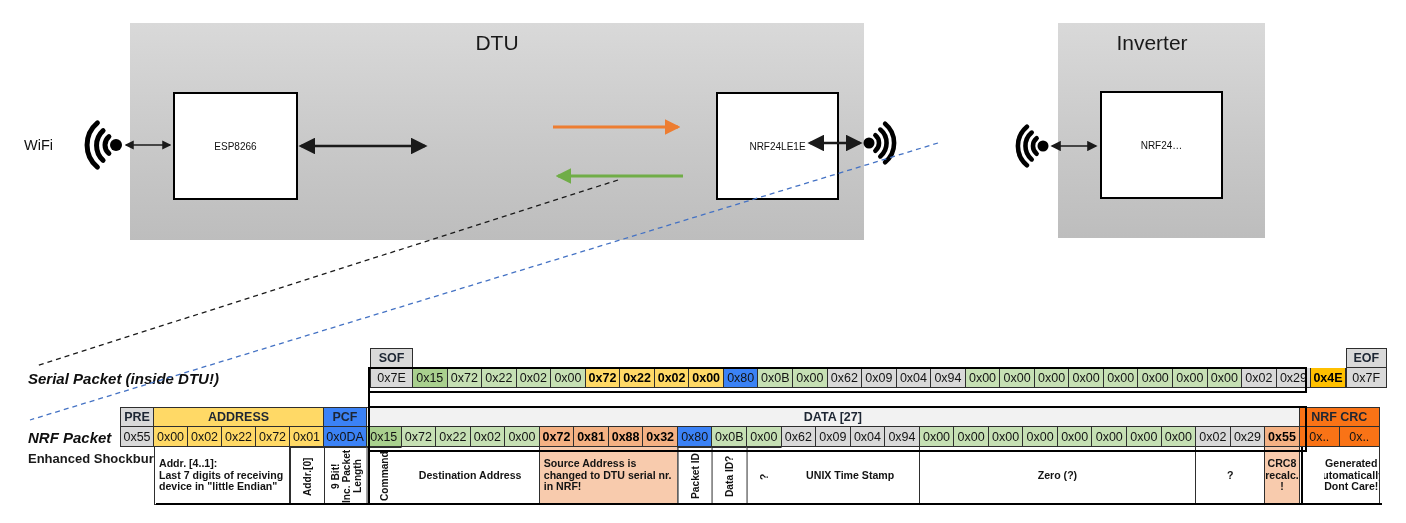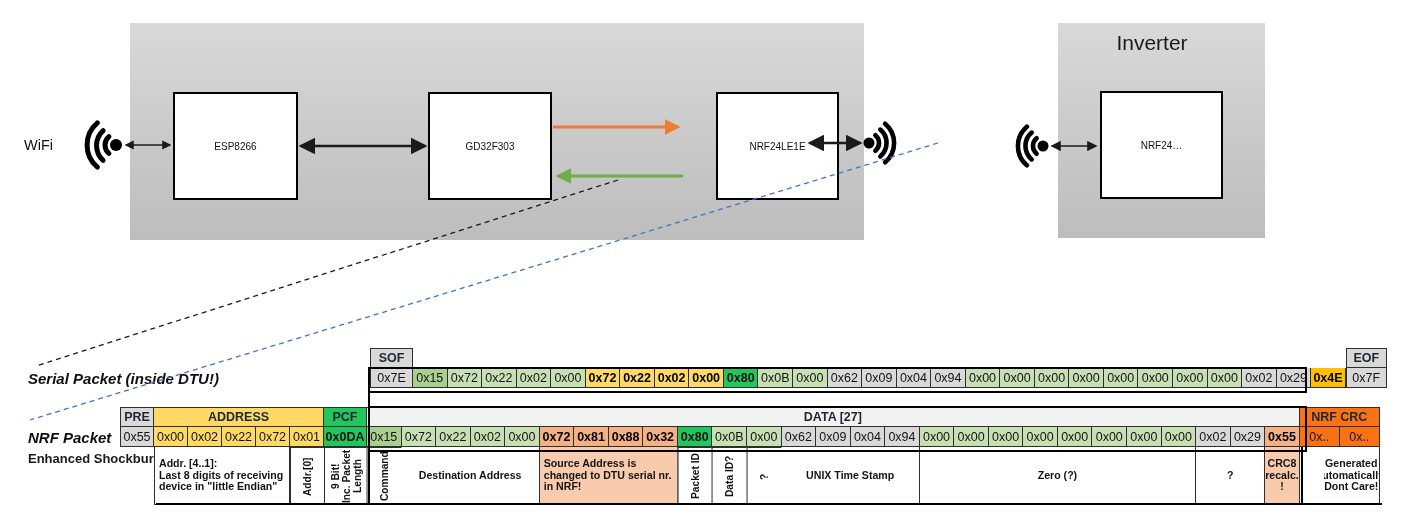--- a/index.html
+++ b/index.html
@@ -20,41 +20,41 @@
         font-size:12.5px;color:#131313;background:#fff;overflow:hidden;}
   .bt{border-top:1px solid #2e2e2e;} .bl{border-left:1px solid #2e2e2e;}
   .hdr{font-weight:700;font-size:12.5px;color:#1d2633;}
   .bold{font-weight:700;color:#000;}
   .note{font-size:10.6px;font-weight:700;line-height:11.5px;text-align:center;
         white-space:pre-line;padding:1px 2px;}
   .al{justify-content:flex-start;text-align:left;padding-left:4px;}
   .rot{writing-mode:vertical-rl;transform:rotate(180deg);font-size:10.2px;line-height:11px;}
   .c-gray{background:#d9d9d9;} .c-light{background:#f2f2f2;}
   .c-green{background:#c6e0b4;} .c-green-d{background:#a9d08e;}
-  .c-yellow{background:#ffd966;} .c-blue{background:#22c55e;font-weight:bold;}
+  .c-yellow{background:#ffd966;} .c-blue{background:#3b82f6;}
   .c-orange{background:#ffc000;} .c-salmon{background:#f4b183;}
   .c-salmon-l{background:#f8cbad;} .c-peri{background:#f97316;}
   .thick{position:absolute;border:2px solid #000;pointer-events:none;z-index:6;}
   .fill{position:absolute;background:#000;pointer-events:none;z-index:6;}
   .pktlabel{position:absolute;font-weight:700;font-style:italic;font-size:15px;color:#0f0f0f;}
   .sublabel{position:absolute;font-weight:700;font-size:13px;color:#1a1a1a;}
   svg{position:absolute;left:0;top:0;z-index:4;}
 </style>
 </head>
 <body>
 
 <div id="stage">
 
   <div class="abs bigbox" style="left:130px;top:23px;width:734px;height:217px;"></div>
+  <div class="abs biglabel" style="left:130px;top:31px;width:734px;">DTU</div>
 
   <div class="abs bigbox" style="left:1058px;top:23px;width:207px;height:215px;"></div>
   <div class="abs biglabel" style="left:1058px;top:31px;width:188px;">Inverter</div>
 
   <div class="abs chip" style="left:173px;top:92px;width:125px;height:108px;">ESP8266</div>
-  <div class="abs chip" style="left:428px;top:92px;width:124px;height:108px;">GD32F303</div>
   <div class="abs chip" style="left:684px;top:92px;width:123px;height:108px;margin-left:32px;">NRF24LE1E</div>
   <div class="abs chip" style="left:1100px;top:91px;width:123px;height:108px;">NRF24…</div>
 
   <div class="abs wifilabel" style="left:24px;top:137px;">WiFi</div>
 
   <svg width="1406" height="523">
     <defs>
       <marker id="ahB" viewBox="0 0 10 10" refX="8.5" refY="5" markerWidth="6.5" markerHeight="6.5" orient="auto-start-reverse">
           <path d="M0,0 L10,5 L0,10 z" fill="#1a1a1a"></path>
         </marker>
@@ -118,21 +118,21 @@
     <div class="cell hdr c-light bt" style="grid-column:8 / span 27;grid-row:1;">DATA [27]</div>
     <div class="cell hdr c-peri bt" style="grid-column:35 / span 2;grid-row:1;">NRF CRC</div>
 
     <div class="cell c-gray bl" style="grid-column:1;grid-row:2;">0x55</div>
     <div class="ghost"><div class="cell byte c-yellow" style="grid-area: 2 / 2 / auto / span 1;">0x00</div><div class="cell byte c-yellow" style="grid-area: 2 / 3 / auto / span 1;">0x02</div><div class="cell byte c-yellow" style="grid-area: 2 / 4 / auto / span 1;">0x22</div><div class="cell byte c-yellow" style="grid-area: 2 / 5 / auto / span 1;">0x72</div><div class="cell byte c-yellow" style="grid-area: 2 / 6 / auto / span 1;">0x01</div></div>
     <div class="cell c-blue" style="grid-column:7;grid-row:2;">0x0DA</div>
     <div class="ghost"><div class="cell byte c-green-d" style="grid-area: 2 / 8 / auto / span 1;">0x15</div><div class="cell byte c-green" style="grid-area: 2 / 9 / auto / span 1;">0x72</div><div class="cell byte c-green" style="grid-area: 2 / 10 / auto / span 1;">0x22</div><div class="cell byte c-green" style="grid-area: 2 / 11 / auto / span 1;">0x02</div><div class="cell byte c-green" style="grid-area: 2 / 12 / auto / span 1;">0x00</div><div class="cell byte c-salmon bold" style="grid-area: 2 / 13 / auto / span 1;">0x72</div><div class="cell byte c-salmon bold" style="grid-area: 2 / 14 / auto / span 1;">0x81</div><div class="cell byte c-salmon bold" style="grid-area: 2 / 15 / auto / span 1;">0x88</div><div class="cell byte c-salmon bold" style="grid-area: 2 / 16 / auto / span 1;">0x32</div><div class="cell byte c-blue" style="grid-area: 2 / 17 / auto / span 1;">0x80</div><div class="cell byte c-green" style="grid-area: 2 / 18 / auto / span 1;">0x0B</div><div class="cell byte c-green" style="grid-area: 2 / 19 / auto / span 1;">0x00</div><div class="cell byte c-gray" style="grid-area: 2 / 20 / auto / span 1;">0x62</div><div class="cell byte c-gray" style="grid-area: 2 / 21 / auto / span 1;">0x09</div><div class="cell byte c-gray" style="grid-area: 2 / 22 / auto / span 1;">0x04</div><div class="cell byte c-gray" style="grid-area: 2 / 23 / auto / span 1;">0x94</div><div class="cell byte c-green" style="grid-area: 2 / 24 / auto / span 1;">0x00</div><div class="cell byte c-green" style="grid-area: 2 / 25 / auto / span 1;">0x00</div><div class="cell byte c-green" style="grid-area: 2 / 26 / auto / span 1;">0x00</div><div class="cell byte c-green" style="grid-area: 2 / 27 / auto / span 1;">0x00</div><div class="cell byte c-green" style="grid-area: 2 / 28 / auto / span 1;">0x00</div><div class="cell byte c-green" style="grid-area: 2 / 29 / auto / span 1;">0x00</div><div class="cell byte c-green" style="grid-area: 2 / 30 / auto / span 1;">0x00</div><div class="cell byte c-green" style="grid-area: 2 / 31 / auto / span 1;">0x00</div><div class="cell byte c-gray" style="grid-area: 2 / 32 / auto / span 1;">0x02</div><div class="cell byte c-gray" style="grid-area: 2 / 33 / auto / span 1;">0x29</div><div class="cell byte c-salmon bold" style="grid-area: 2 / 34 / auto / span 1;">0x55</div></div>
     <div class="ghost"><div class="cell byte c-peri" style="grid-area: 2 / 35 / auto / span 1;">0x..</div><div class="cell byte c-peri" style="grid-area: 2 / 36 / auto / span 1;">0x..</div></div>
 
     <div class="ghost"><div class="cell note al bl" style="grid-area: 3 / 2 / auto / span 4;">Addr. [4..1]:
-Last 8 digits of receiving device in "little Endian"</div><div class="cell note rot" style="grid-area: 3 / 6 / auto / span 1;">Addr.[0]</div><div class="cell note rot" style="grid-area: 3 / 7 / auto / span 1;">9 Bit!
+Last 7 digits of receiving device in "little Endian"</div><div class="cell note rot" style="grid-area: 3 / 6 / auto / span 1;">Addr.[0]</div><div class="cell note rot" style="grid-area: 3 / 7 / auto / span 1;">9 Bit!
 Inc. Packet
 Length</div><div class="cell note rot" style="grid-area: 3 / 8 / auto / span 1;">Command</div><div class="cell note" style="grid-area: 3 / 9 / auto / span 4;">Destination Address</div><div class="cell note c-salmon-l al" style="grid-area: 3 / 13 / auto / span 4;">Source Address is changed to DTU serial nr. in NRF!</div><div class="cell note rot" style="grid-area: 3 / 17 / auto / span 1;">Packet ID</div><div class="cell note rot" style="grid-area: 3 / 18 / auto / span 1;">Data ID?</div><div class="cell note rot" style="grid-area: 3 / 19 / auto / span 1;">?</div><div class="cell note" style="grid-area: 3 / 20 / auto / span 4;">UNIX Time Stamp</div><div class="cell note" style="grid-area: 3 / 24 / auto / span 8;">Zero (?)</div><div class="cell note" style="grid-area: 3 / 32 / auto / span 2;">?</div><div class="cell note c-salmon-l" style="grid-area: 3 / 34 / auto / span 1;">CRC8
 recalc.
 !</div><div class="cell note" style="grid-area: 3 / 35 / auto / span 2; margin-left: 24px;">Generated
 automatically.
 Dont Care!</div></div>
   </div>
 
   <div class="thick" style="left:368px;top:367px;width:935px;height:22px;"></div>
   <div class="fill" style="left:368px;top:388px;width:2px;height:20px;"></div>

